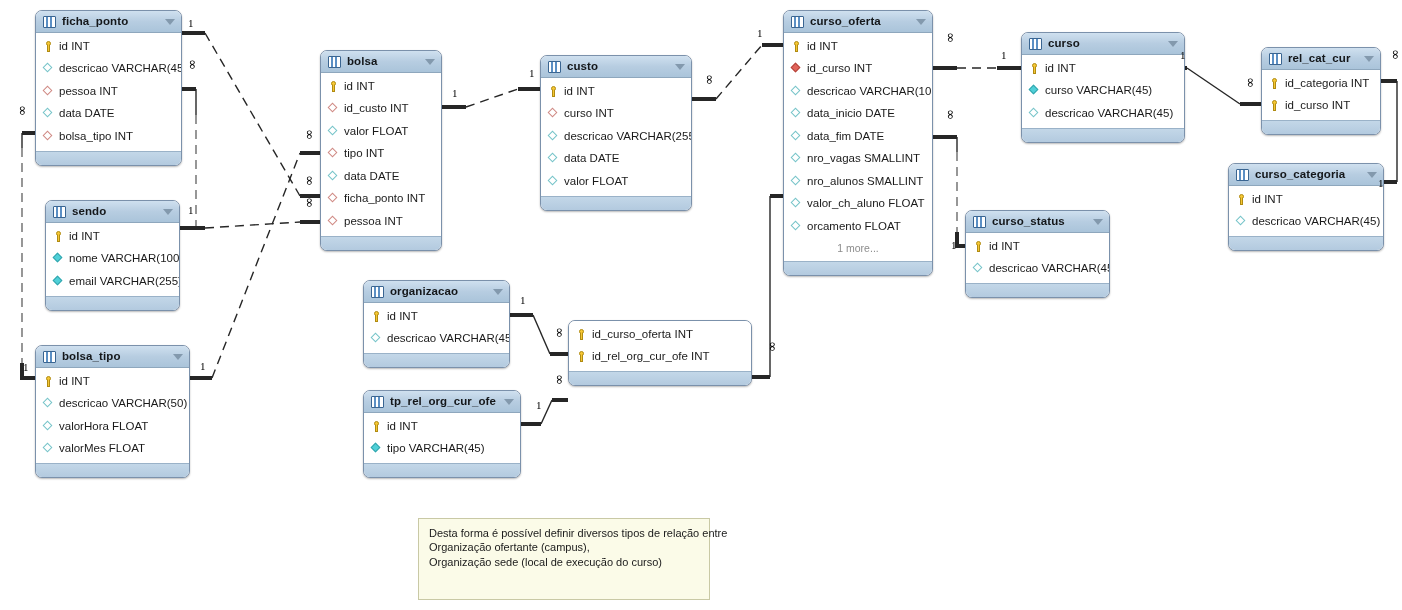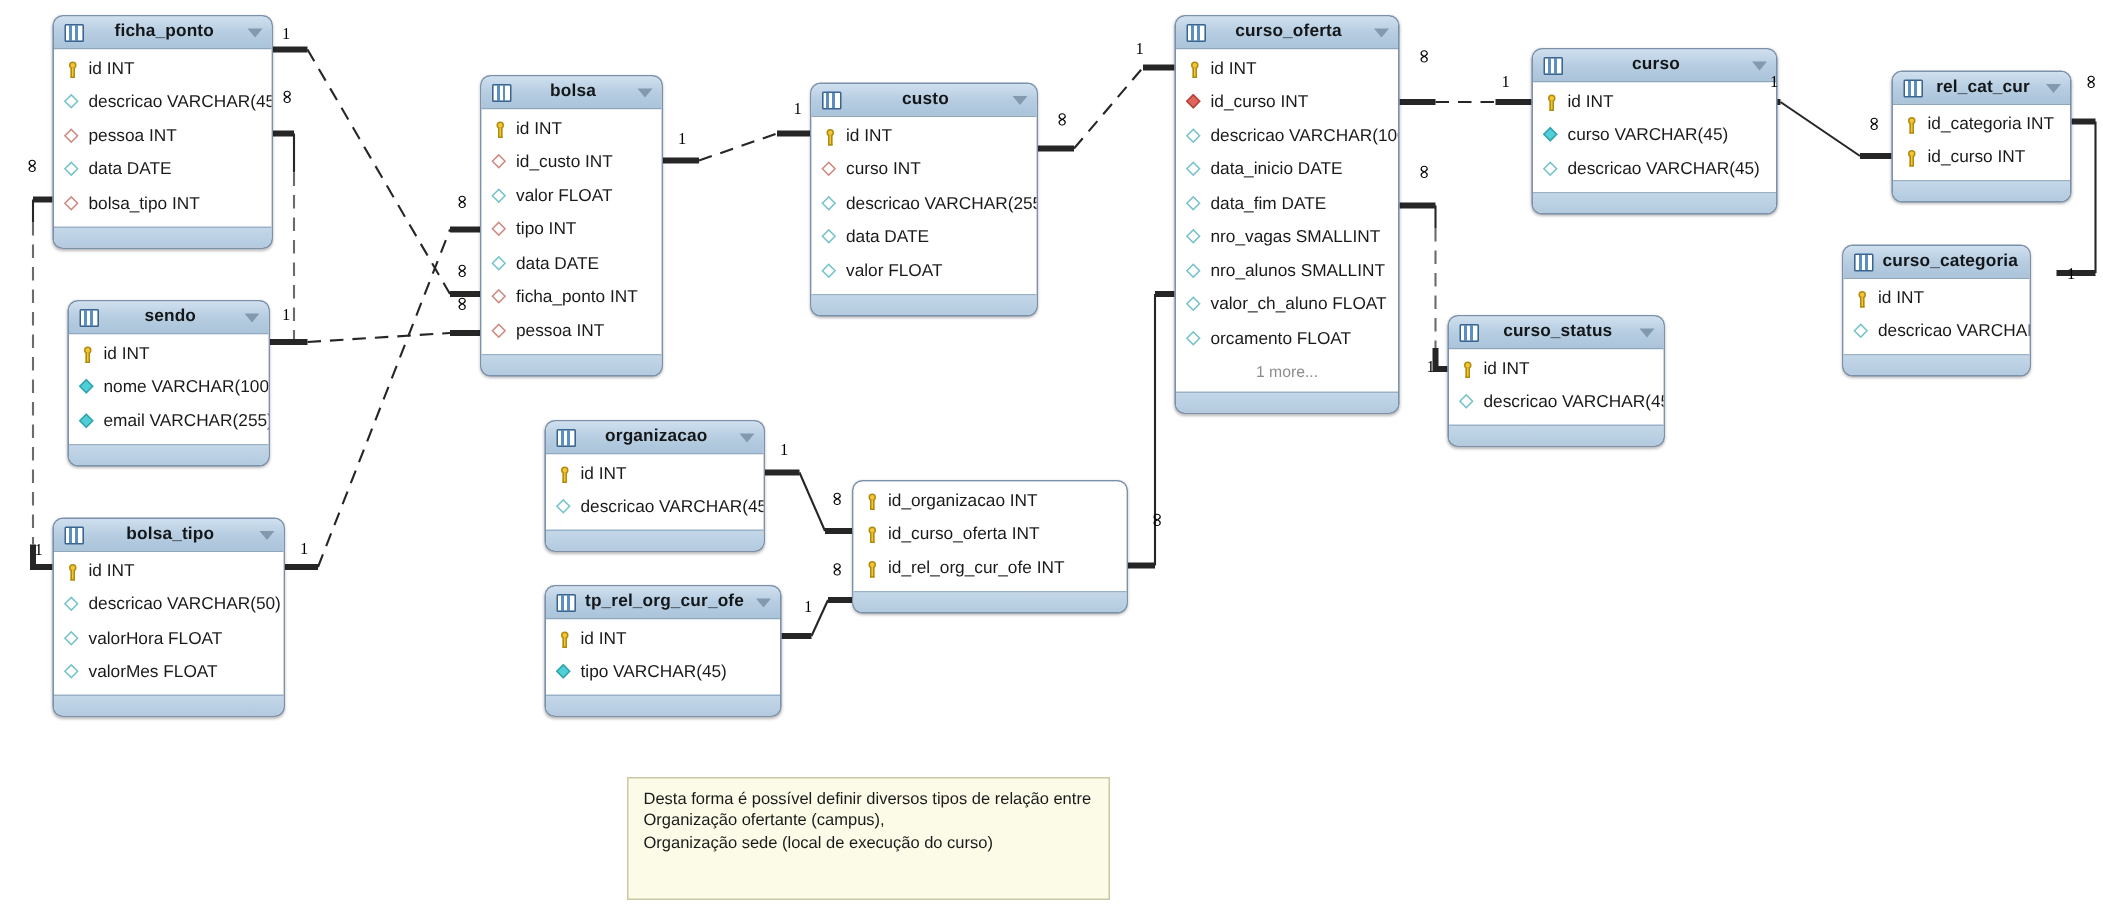--- a/index.html
+++ b/index.html
@@ -33,21 +33,20 @@
 
   
   .tbl {
     position: absolute;
     box-sizing: border-box;
     border: 1px solid #7b91ab;
     border-radius: 7px;
     background: #ffffff;
     box-shadow: 0 1px 2px rgba(0,0,0,0.28);
     overflow: hidden;
-    text-align: center;
   }
   .tbl-hdr {
     height: 22px;
     box-sizing: border-box;
     display: flex;
     align-items: center;
     padding: 0 6px 0 7px;
     background: linear-gradient(to bottom, #cfe0ef 0%, #b7cde1 50%, #aac4da 100%);
     border-bottom: 1px solid #8ea7bd;
   }
@@ -506,21 +505,21 @@
             <span class="ic ic-key"></span>
             <span class="fld-lbl">id_categoria INT</span>
           </div>
           <div class="fld">
             <span class="ic ic-key"></span>
             <span class="fld-lbl">id_curso INT</span>
           </div>
         </div>
         <div class="tbl-foot"></div>
       </div>
-      <div class="tbl" style="left: 1228px; top: 163px; width: 126px;">
+      <div class="tbl" style="left: 1228px; top: 163px; width: 156px;">
         <div class="tbl-hdr">
           <span class="tbl-ico"></span>
           <span class="tbl-name">curso_categoria</span>
           <span class="tbl-caret"></span>
         </div>
         <div class="tbl-body">
           <div class="fld">
             <span class="ic ic-key"></span>
             <span class="fld-lbl">id INT</span>
           </div>
@@ -544,24 +543,20 @@
           </div>
           <div class="fld">
             <span class="ic ic-dia"></span>
             <span class="fld-lbl">descricao VARCHAR(45)</span>
           </div>
         </div>
         <div class="tbl-foot"></div>
       </div>
       <div class="tbl" style="left: 568px; top: 320px; width: 184px;">
         <div class="tbl-body">
-          <div class="fld">
-            <span class="ic ic-key"></span>
-            <span class="fld-lbl">id_organizacao INT</span>
-          </div>
           <div class="fld">
             <span class="ic ic-key"></span>
             <span class="fld-lbl">id_curso_oferta INT</span>
           </div>
           <div class="fld">
             <span class="ic ic-key"></span>
             <span class="fld-lbl">id_rel_org_cur_ofe INT</span>
           </div>
         </div>
         <div class="tbl-foot"></div>
@@ -607,19 +602,19 @@
       <div class="card inf rot" style="left: 1244px; top: 88px;">∞</div>
       <div class="card inf rot" style="left: 1389px; top: 60px;">∞</div>
       <div class="card" style="left: 1378px; top: 178px;">1</div>
       <div class="card" style="left: 520px; top: 295px;">1</div>
       <div class="card inf rot" style="left: 553px; top: 338px;">∞</div>
       <div class="card" style="left: 536px; top: 400px;">1</div>
       <div class="card inf rot" style="left: 553px; top: 385px;">∞</div>
       <div class="card inf rot" style="left: 766px; top: 352px;">∞</div>
     </div>
 
-  <div class="note" id="note-box" style="left: 418px; top: 518px; width: 322px; height: 82px;">
+  <div class="note" id="note-box" style="left: 418px; top: 518px; width: 292px; height: 82px;">
       <div class="note-line">Desta forma é possível definir diversos tipos de relação entre</div>
       <div class="note-line">Organização ofertante (campus),</div>
       <div class="note-line">Organização sede (local de execução do curso)</div>
     </div>
 
 </div>
 
 </body></html>

